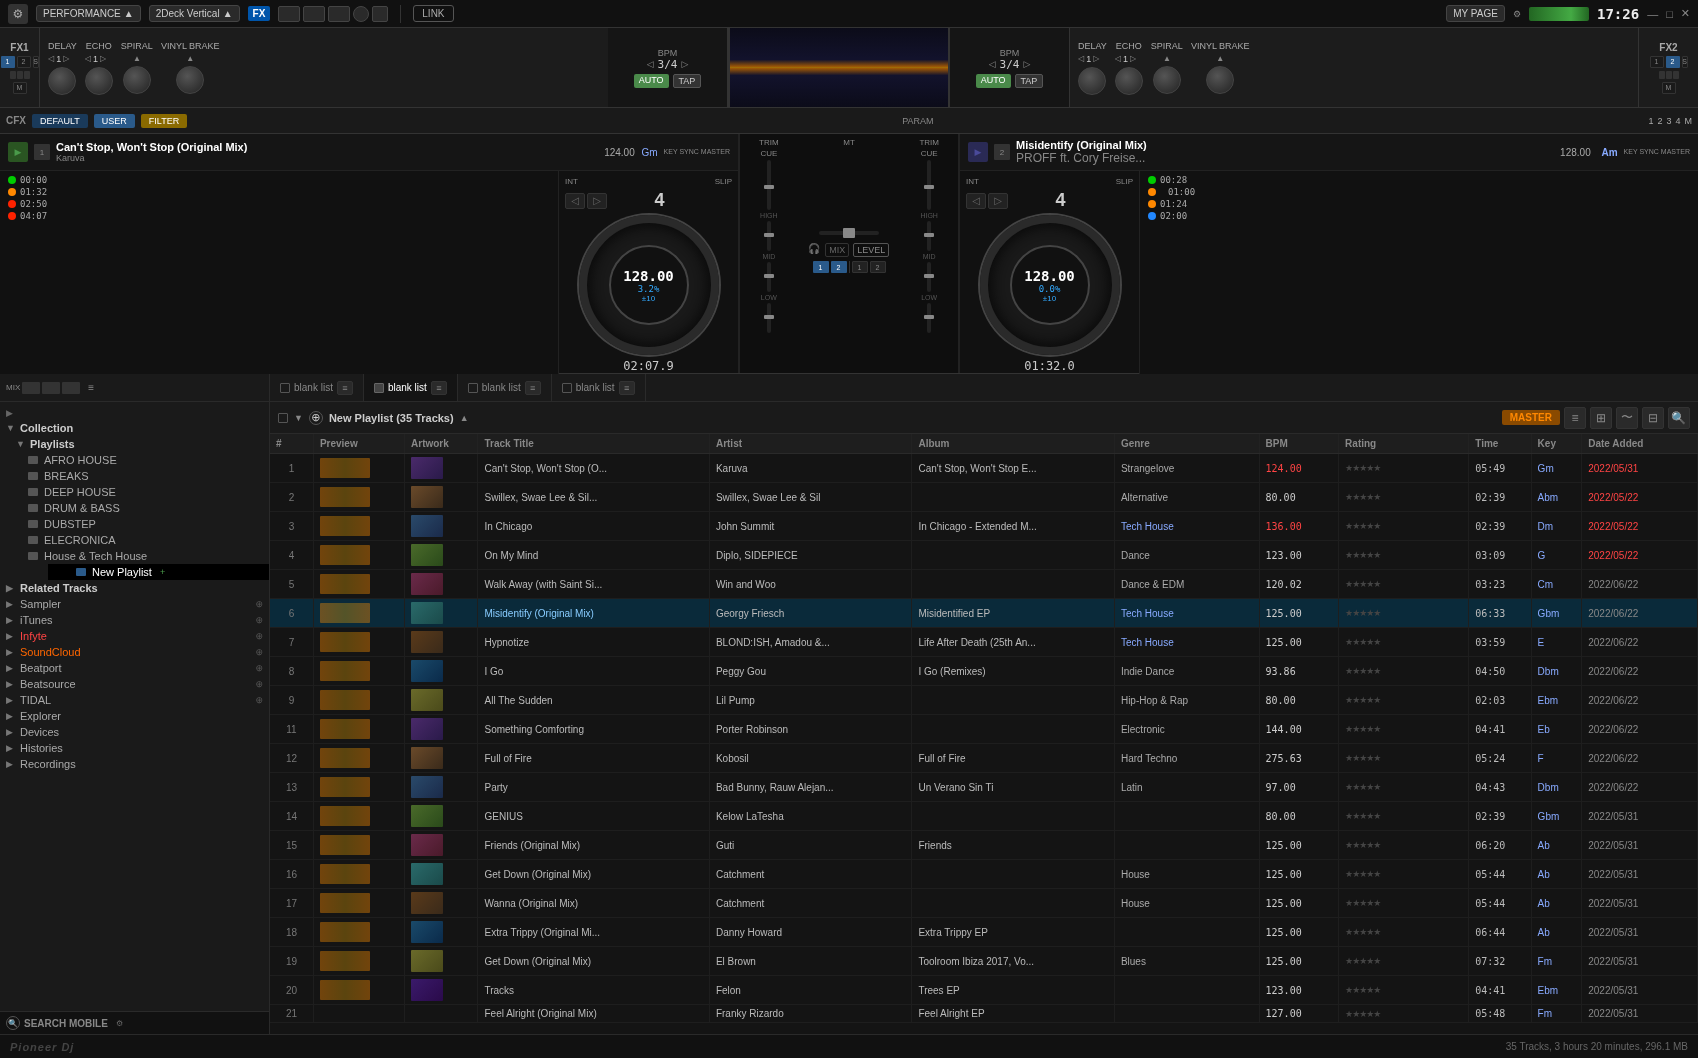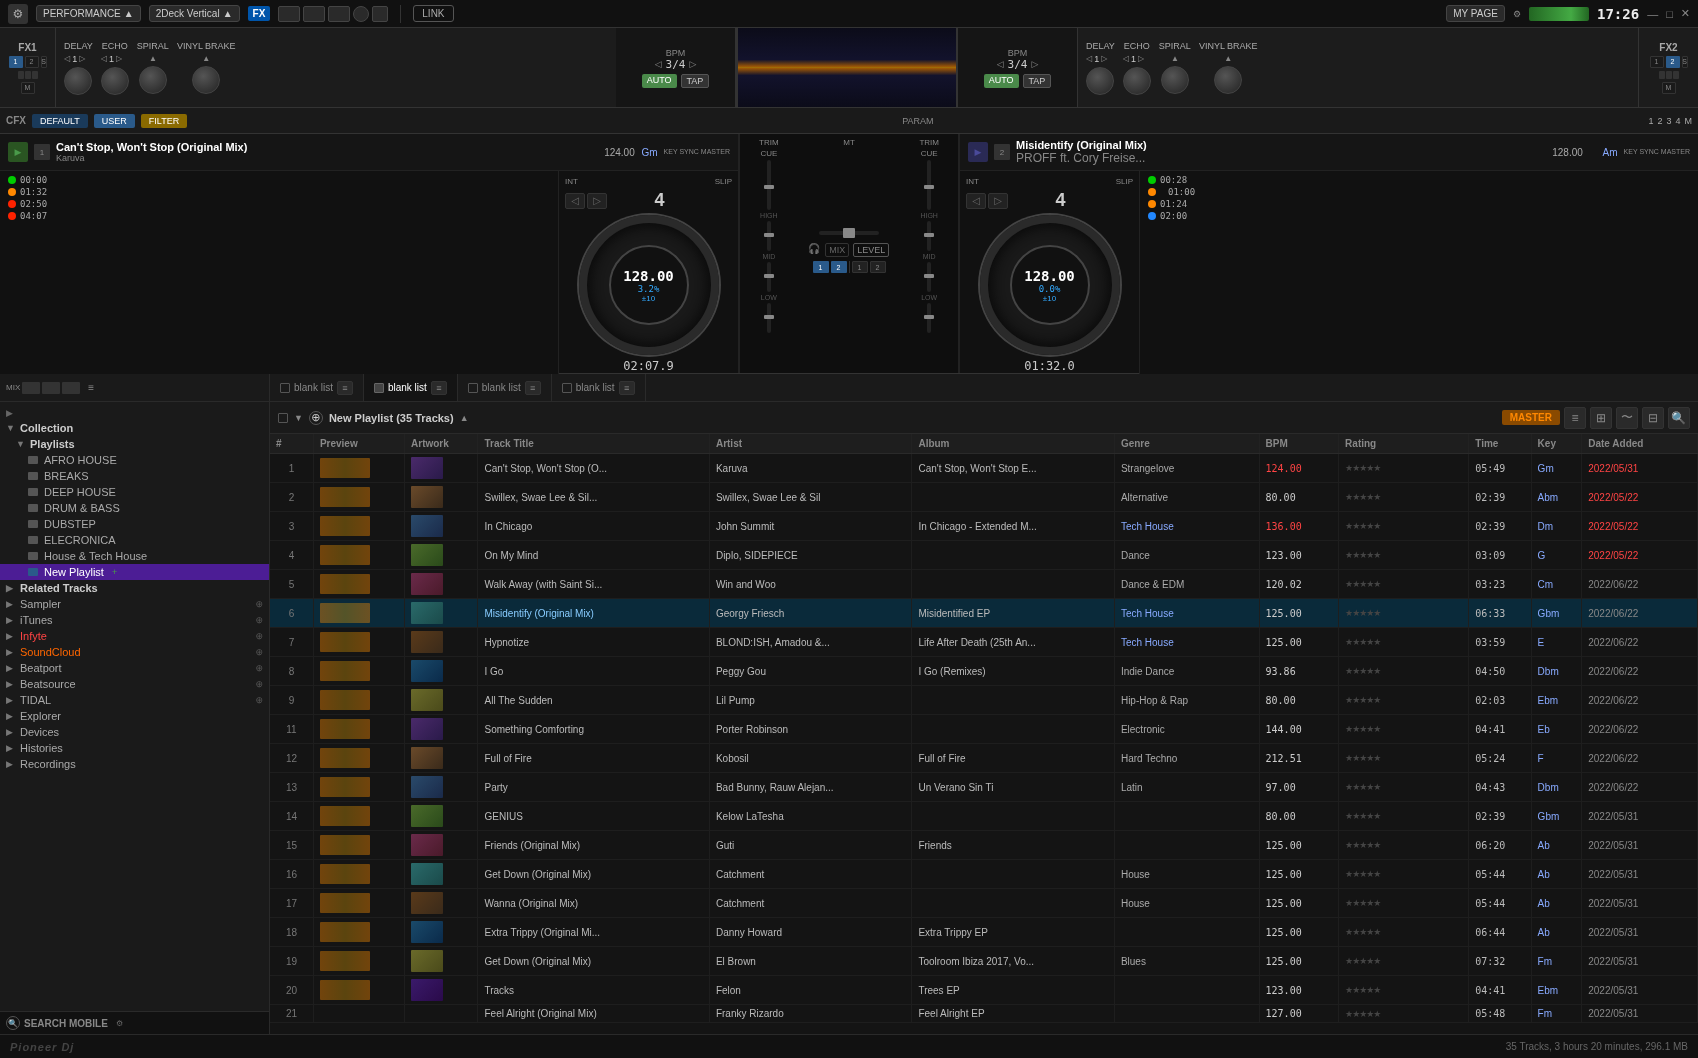--- a/index.html
+++ b/index.html
@@ -186,21 +186,21 @@
     }
     .tree-item {
       display: flex;
       align-items: center;
       padding: 2px 6px;
       cursor: pointer;
       font-size: 11px;
       color: #aaa;
       gap: 4px;
     }
-    .tree-item.selected { background: #4c1d95; color: #fff; }
+    .tree-item.selected { background: #000000; color: #fff; margin-left: 48px; }
     .tree-item.bold { font-weight: bold; color: #ccc; }
     .tree-icon {
       font-size: 9px;
       color: #777;
       width: 10px;
     }
     .tree-indent { padding-left: 16px; }
     .tree-indent2 { padding-left: 28px; }
     .sidebar-search {
       display: flex;
@@ -388,21 +388,21 @@
     <div style="width:60px;height:14px;background:linear-gradient(90deg,#226622 0%,#44aa44 70%,#226622 100%);border-radius:2px;"></div>
     <div class="time-display">17:26</div>
     <div style="font-size:11px;color:#888;cursor:pointer;">—</div>
     <div style="font-size:11px;color:#888;cursor:pointer;">□</div>
     <div style="font-size:11px;color:#888;cursor:pointer;">✕</div>
   </div>
 </div>
 
 <div id="fx-row">
 
-  <div style="width:56px;display:flex;align-items:center;justify-content:center;border-right:1px solid #333;padding:4px;">
+  <div style="width:40px;display:flex;align-items:center;justify-content:center;border-right:1px solid #333;padding:4px;">
     <div style="display:flex;flex-direction:column;align-items:center;gap:3px;">
       <div style="font-size:10px;color:#aaa;font-weight:bold;">FX1</div>
       <div style="display:flex;gap:2px;">
         <div style="width:14px;height:12px;background:#2a5a8a;border-radius:1px;font-size:7px;color:#fff;display:flex;align-items:center;justify-content:center;cursor:pointer;">1</div>
         <div style="width:14px;height:12px;background:#1a1a1a;border:1px solid #333;border-radius:1px;font-size:7px;color:#888;display:flex;align-items:center;justify-content:center;cursor:pointer;">2</div>
         <div style="width:6px;height:12px;background:#1a1a1a;border:1px solid #333;border-radius:1px;font-size:7px;color:#888;display:flex;align-items:center;justify-content:center;">S</div>
       </div>
       <div style="display:flex;gap:1px;">
         <div style="width:6px;height:8px;background:#333;border-radius:1px;"></div>
         <div style="width:6px;height:8px;background:#333;border-radius:1px;"></div>
@@ -714,21 +714,21 @@
 
     <div style="display:flex;align-items:center;padding:4px 8px;background:#151515;gap:6px;min-height:36px;">
       <div style="width:20px;height:20px;background:#2a2a55;border-radius:2px;display:flex;align-items:center;justify-content:center;font-size:9px;color:#4a4a9a;">▶</div>
       <div style="width:16px;height:16px;background:#333;border-radius:1px;display:flex;align-items:center;justify-content:center;font-size:8px;color:#888;">2</div>
       <div style="flex:1;">
         <div style="font-size:11px;color:#fff;font-weight:bold;">Misidentify (Original Mix)</div>
         <div style="font-size:12px;color:#888;">PROFF ft. Cory Freise...</div>
       </div>
       <div style="font-size:10px;color:#aaa;">
         <span>128.00</span>
-        <span style="margin-left:17px;color:#88aaff;">Am</span>
+        <span style="margin-left:8px;color:#88aaff;font-weight:bold;">Am</span>
       </div>
       <div style="text-align:right;font-size:8px;color:#888;">
         <div style="font-size:7px;line-height:1.2;">KEY SYNC MASTER</div>
       </div>
     </div>
 
     <div style="height:48px;background:linear-gradient(180deg,#0a0a20 0%,#1a1a50 30%,rgba(255,180,0,0.6) 48%,rgba(255,200,0,0.8) 50%,rgba(255,180,0,0.6) 52%,#1a1a50 70%,#0a0a20 100%);position:relative;border-bottom:1px solid #222;">
       <div style="position:absolute;top:0;left:0;right:0;bottom:0;background:repeating-linear-gradient(90deg,transparent 0px,transparent 8px,rgba(255,120,0,0.15) 8px,rgba(255,120,0,0.15) 9px);"></div>
       <div style="position:absolute;top:0;bottom:0;left:35%;width:2px;background:#fff;opacity:0.8;"></div>
     </div>
@@ -1177,21 +1177,21 @@
     <td>
       <div style="width:50px;height:20px;background:linear-gradient(90deg,rgba(255,140,0,0.4) 0%,rgba(255,180,0,0.3) 50%,rgba(255,140,0,0.4) 100%);border-radius:1px;"></div>
     </td>
     <td>
       <div style="width:32px;height:22px;background:linear-gradient(135deg,#6a4a2a,#3a2a1a);border-radius:1px;"></div>
     </td>
     <td style="color:#bbbbbb;max-width:160px;overflow:hidden;text-overflow:ellipsis;">Full of Fire</td>
     <td style="max-width:130px;overflow:hidden;text-overflow:ellipsis;">Kobosil</td>
     <td style="max-width:130px;overflow:hidden;text-overflow:ellipsis;">Full of Fire</td>
     <td style="color:#aaa;">Hard Techno</td>
-    <td style="color:#cccccc;font-family:monospace;">212.51</td>
+    <td style="color:#cccccc;font-family:monospace;">275.63</td>
     <td style="color:#444;font-size:9px;letter-spacing:-1px;">★★★★★</td>
     <td style="font-family:monospace;">05:24</td>
     <td style="color:#88aaff;">F</td>
     <td style="color:#888888;">2022/06/22</td>
   </tr>
             <tr>
     <td style="color:#777;text-align:center;">13</td>
     <td>
       <div style="width:50px;height:20px;background:linear-gradient(90deg,rgba(255,140,0,0.4) 0%,rgba(255,180,0,0.3) 50%,rgba(255,140,0,0.4) 100%);border-radius:1px;"></div>
     </td>

